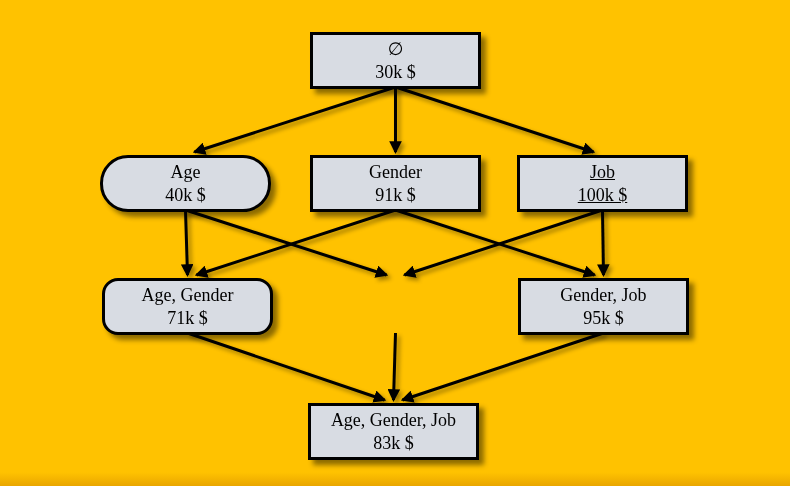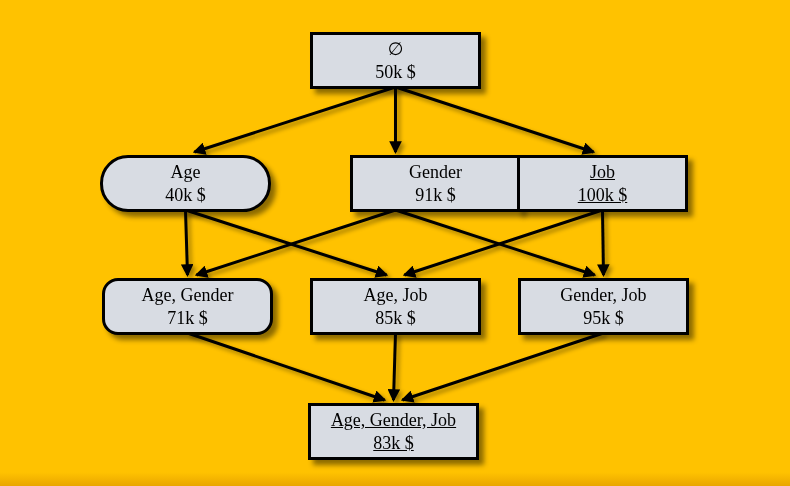--- a/index.html
+++ b/index.html
@@ -66,51 +66,47 @@
         <line x1="602.5" y1="210" x2="404.5" y2="275" stroke="#000000" stroke-width="3" marker-end="url(#ah)"></line>
         <line x1="602.5" y1="210" x2="603.5" y2="275" stroke="#000000" stroke-width="3" marker-end="url(#ah)"></line>
         <line x1="187.5" y1="333" x2="384.5" y2="400" stroke="#000000" stroke-width="3" marker-end="url(#ah)"></line>
         <line x1="395.5" y1="333" x2="393.5" y2="400" stroke="#000000" stroke-width="3" marker-end="url(#ah)"></line>
         <line x1="603.5" y1="333" x2="402.5" y2="400" stroke="#000000" stroke-width="3" marker-end="url(#ah)"></line>
       </g>
   </svg>
 
   <div class="node" id="n-empty" style="left:310px; top:32px;">
     <div class="label">∅</div>
-    <div class="cost">50k $</div>
+    <div class="cost">30k $</div>
   </div>
 
   <div class="node" id="n-age" style="left:100px; top:155px;border-radius:28px;">
     <div class="label">Age</div>
     <div class="cost">40k $</div>
   </div>
 
-  <div class="node" id="n-gender" style="left:310px; top:155px;margin-left:40px;">
+  <div class="node" id="n-gender" style="left:310px; top:155px;">
     <div class="label">Gender</div>
     <div class="cost">91k $</div>
   </div>
 
   <div class="node" id="n-job" style="left:517px; top:155px;text-decoration:underline;">
     <div class="label">Job</div>
     <div class="cost">100k $</div>
   </div>
 
   <div class="node" id="n-age_gender" style="left:102px; top:278px;border-radius:16px;">
     <div class="label">Age, Gender</div>
     <div class="cost">71k $</div>
   </div>
 
-  <div class="node" id="n-age_job" style="left:310px; top:278px;">
-    <div class="label">Age, Job</div>
-    <div class="cost">85k $</div>
-  </div>
 
   <div class="node" id="n-gender_job" style="left:518px; top:278px;text-align:right;">
     <div class="label">Gender, Job</div>
     <div class="cost">95k $</div>
   </div>
 
-  <div class="node" id="n-age_gender_job" style="left:308px; top:403px;text-decoration:underline;">
+  <div class="node" id="n-age_gender_job" style="left:308px; top:403px;">
     <div class="label">Age, Gender, Job</div>
     <div class="cost">83k $</div>
   </div>
 
 </div>
 
 </body></html>

